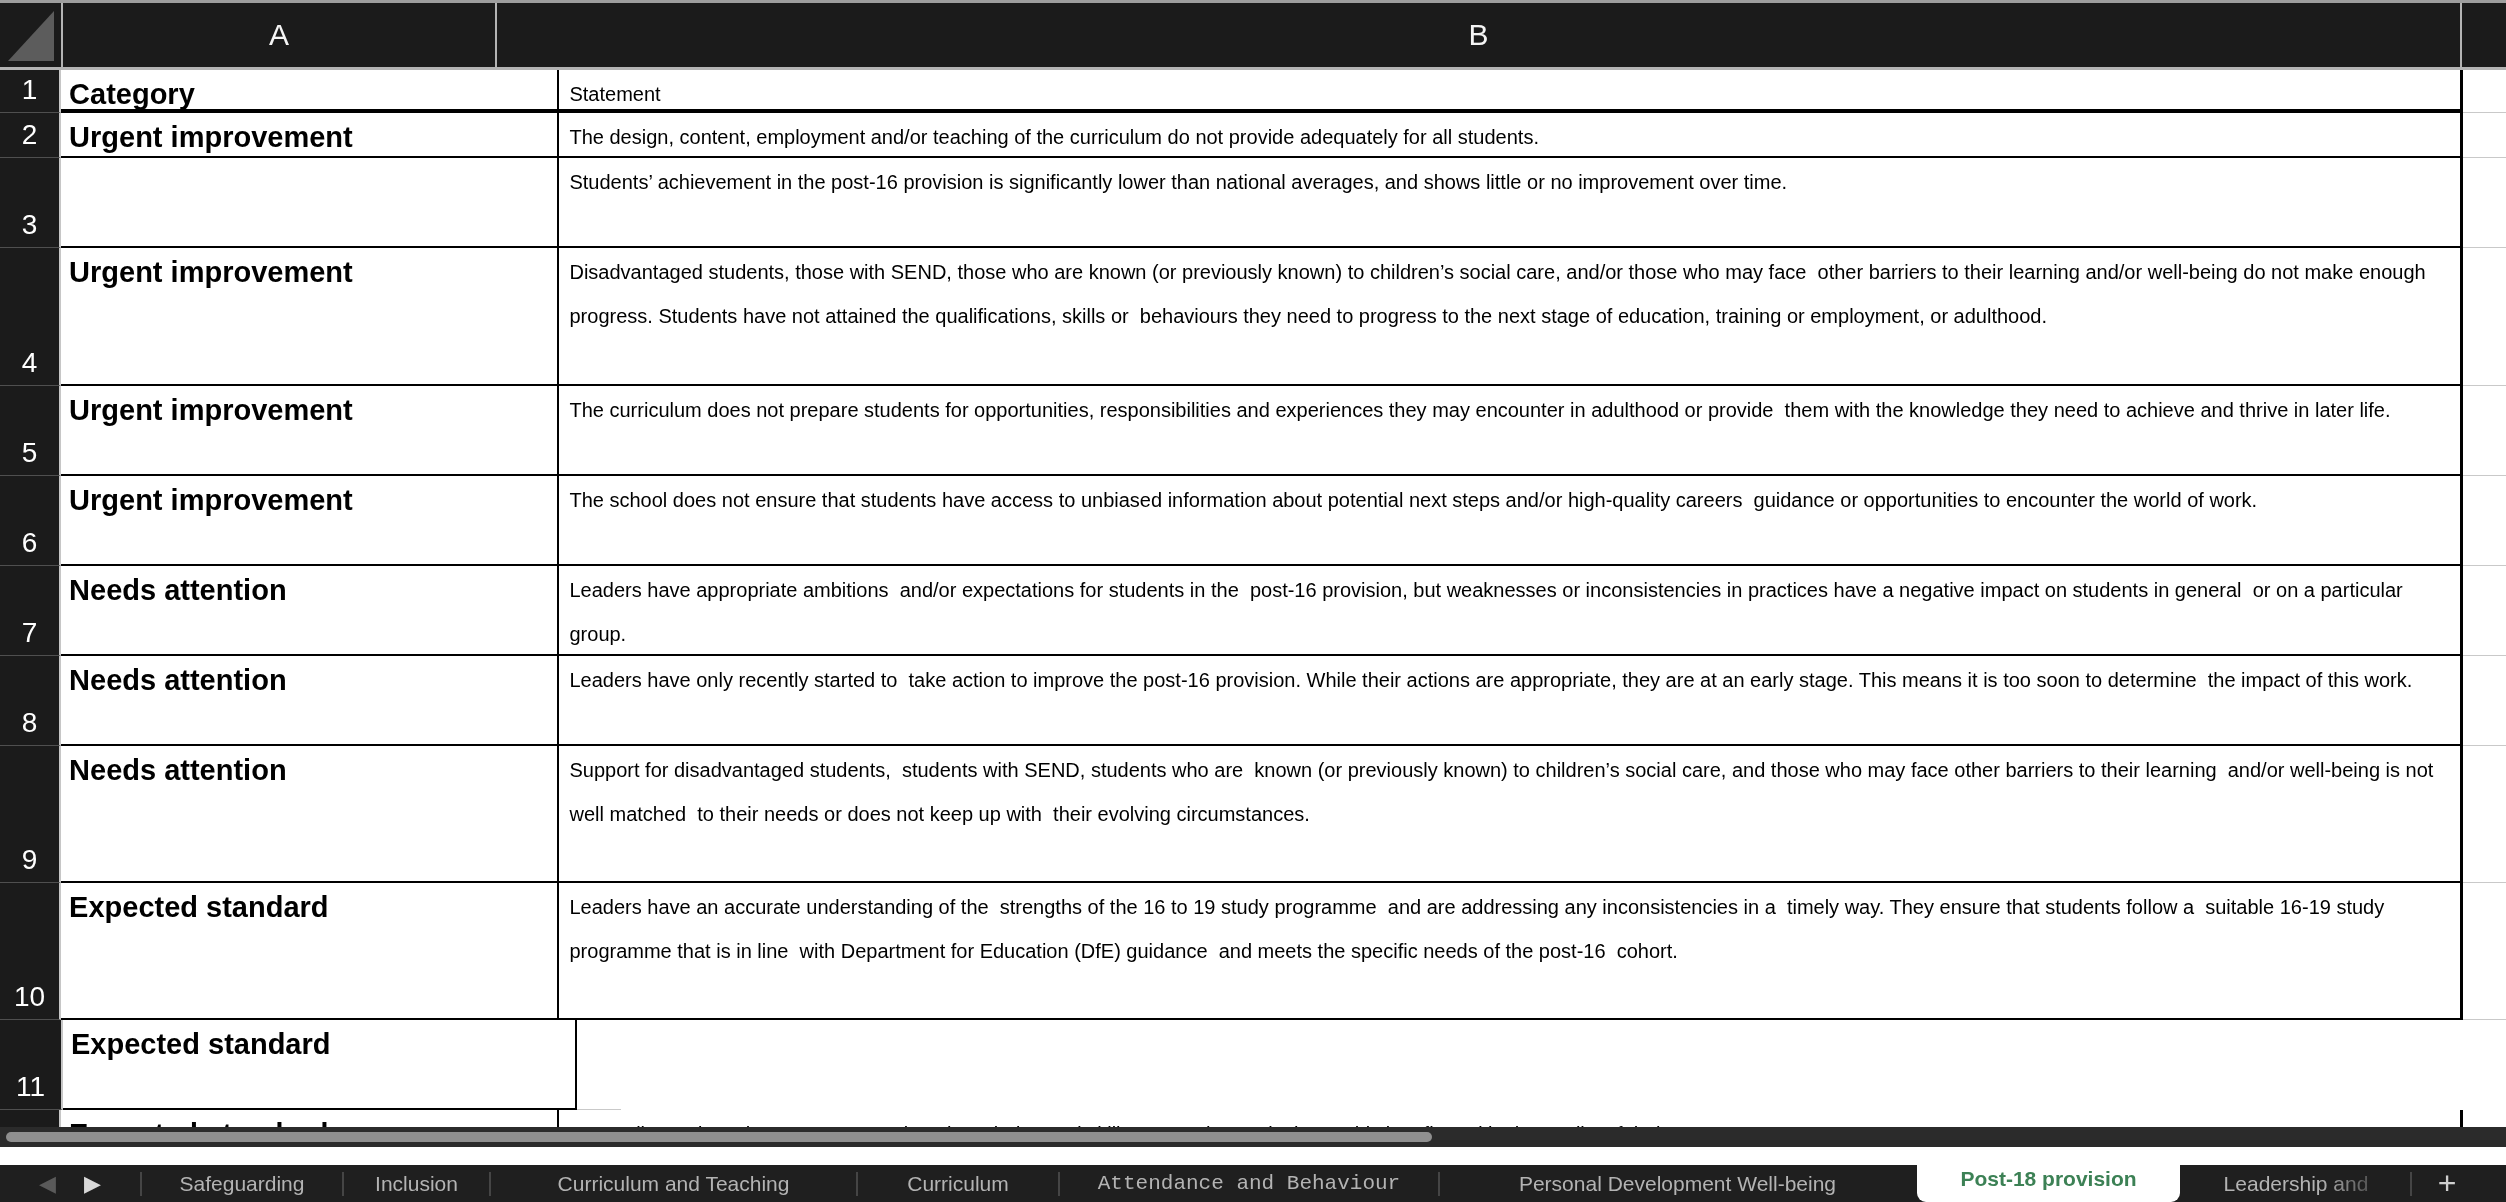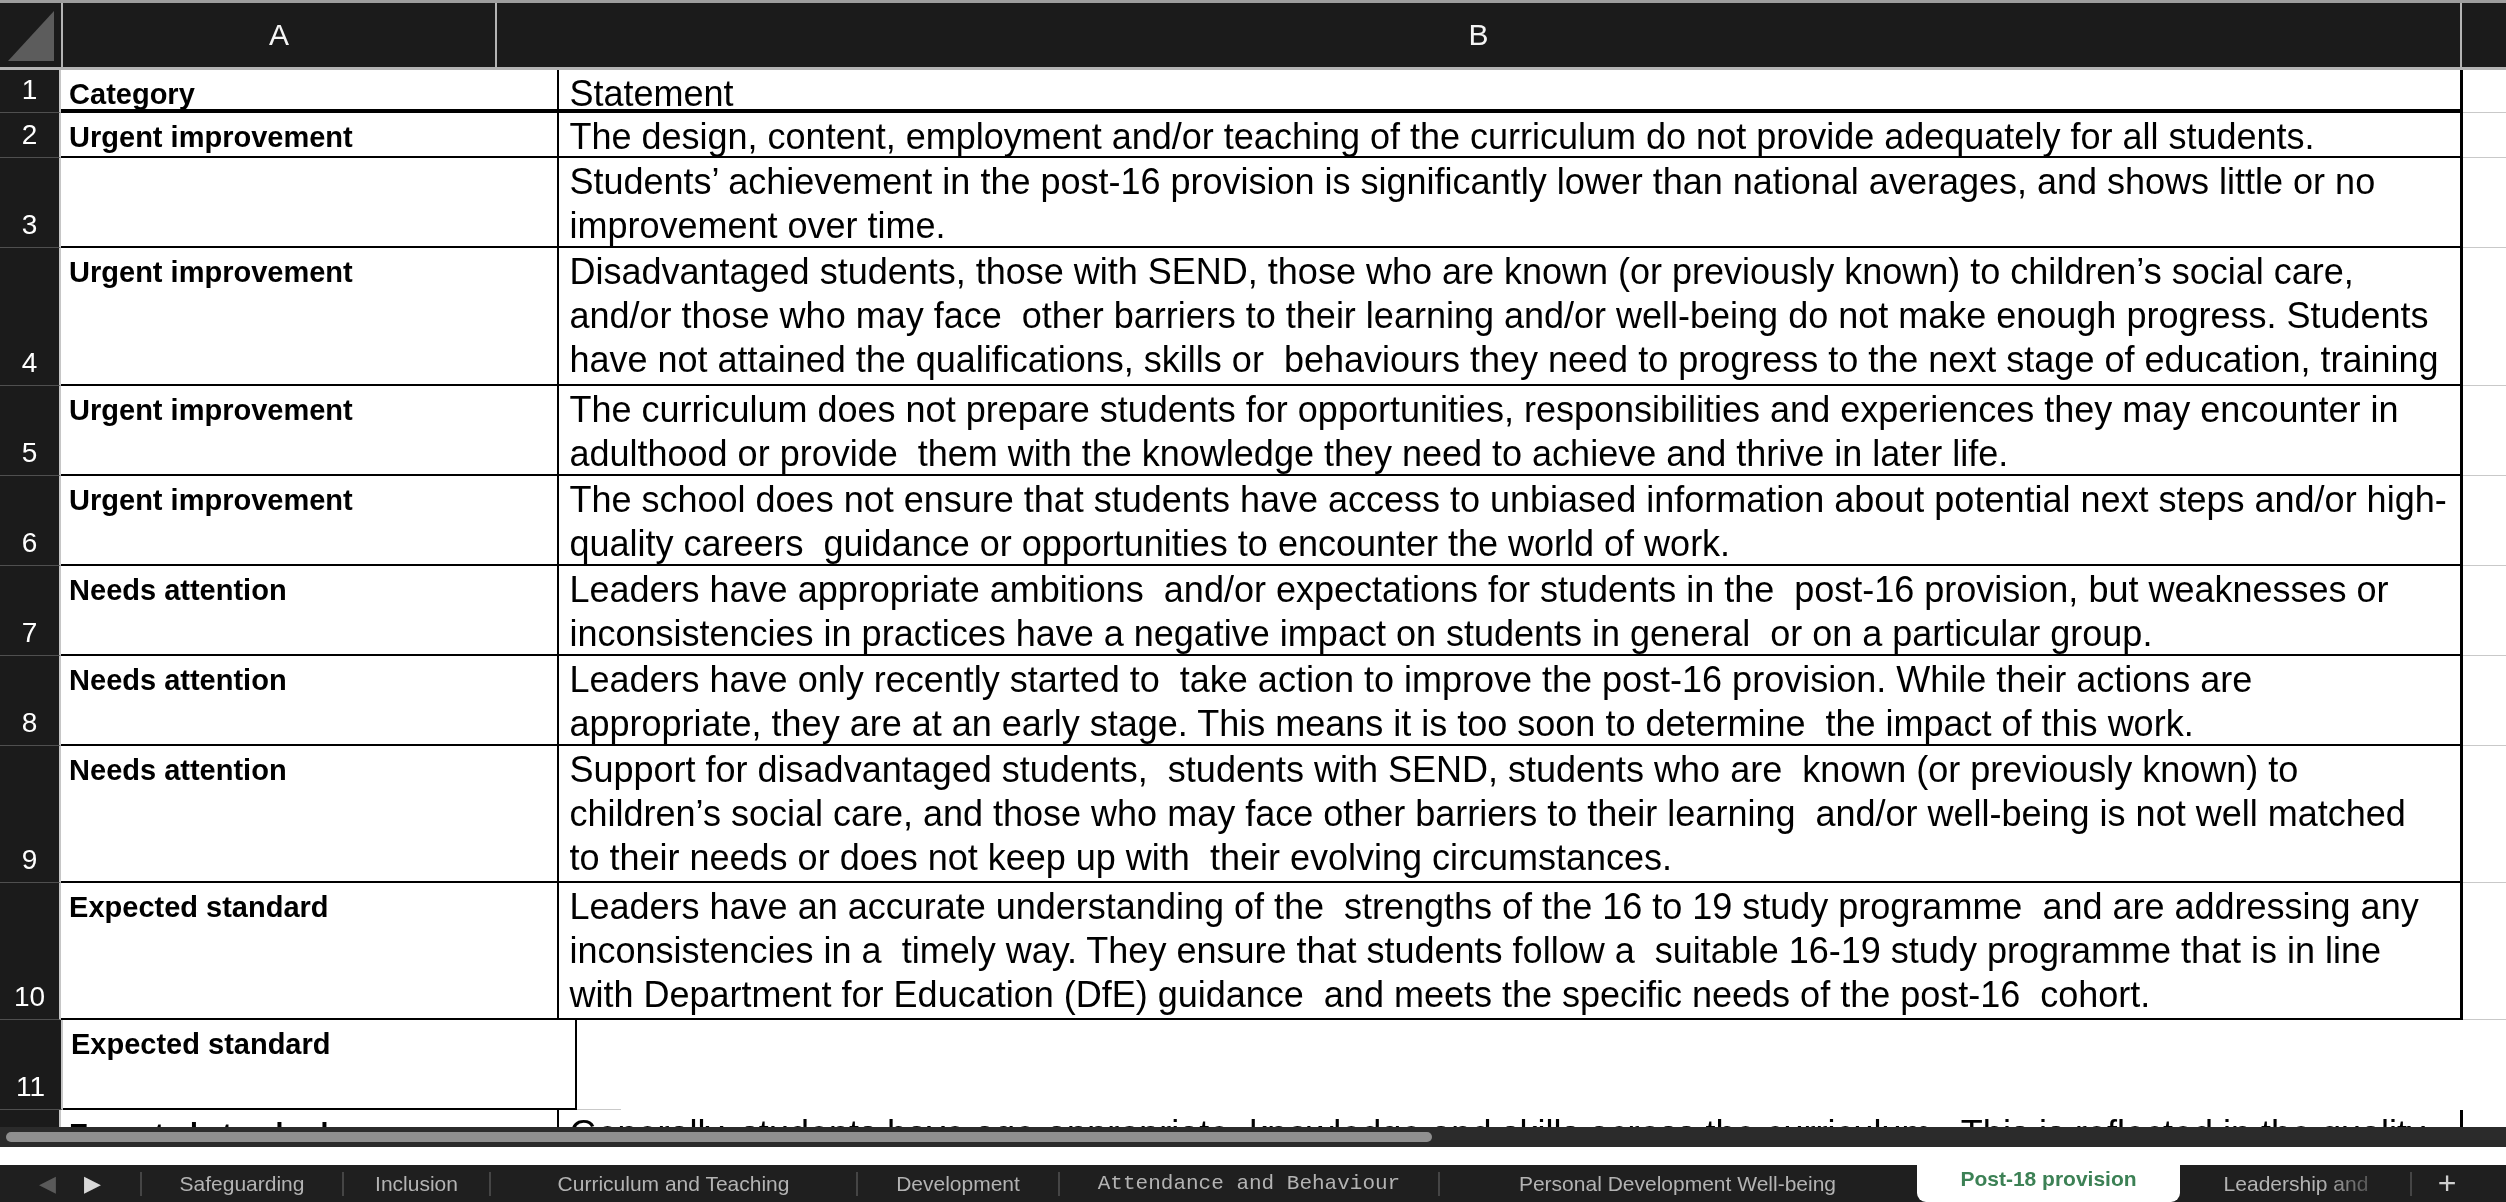--- a/index.html
+++ b/index.html
@@ -26,21 +26,21 @@
   
   .grid-body { position: absolute; top: 70px; left: 0; width: 2506px; height: 1057px;
     overflow: hidden; background: #fff; }
   .grid-row { display: flex; width: 2506px; }
   .num-cell { width: 63px; background: #1b1b1b; color: #fff; font-size: 28px;
     display: flex; align-items: flex-end; justify-content: center; padding-bottom: 6px;
     border-bottom: 1px solid #4f4f4f; border-right: 2px solid #c6c6c6; }
   .cat-cell { width: 514px; background: #fff; font-weight: bold; font-size: 29px;
     line-height: 44px; padding: 2px 8px; border-right: 2px solid #000;
     border-bottom: 2px solid #000; color: #000; overflow: hidden; }
-  .stmt-cell { width: 1965px; background: #fff; font-size: 36px; line-height: 44px;
+  .stmt-cell { width: 1965px; background: #fff; font-size: 20px; line-height: 44px;
     padding: 2px 10px; border-right: 3px solid #000; border-bottom: 2px solid #000;
     color: #000; white-space: pre-wrap; overflow: hidden; }
   .sliver-cell { width: 44px; background: #fff; border-bottom: 1px solid #c9c9c9; }
   .grid-row.header-row .cat-cell, .grid-row.header-row .stmt-cell { border-bottom: 4px solid #000; }
 
   
   .hscroll { position: absolute; top: 1127px; left: 0; width: 2506px; height: 20px; background: #2b2b2b; }
   .hscroll-thumb { position: absolute; top: 5px; left: 6px; width: 1426px; height: 10px;
     border-radius: 5px; background: #8f8f8f; }
 
@@ -168,21 +168,21 @@
       <span class="arrow prev">◀</span>
       <span class="arrow next">▶</span>
     </div>
   <div class="tab-divider"></div>
       <div class="sheet-tab" style="width: 200px;">Safeguarding</div>
       <div class="tab-divider"></div>
       <div class="sheet-tab" style="width: 145px;">Inclusion</div>
       <div class="tab-divider"></div>
       <div class="sheet-tab" style="width: 365px;">Curriculum and Teaching</div>
       <div class="tab-divider"></div>
-      <div class="sheet-tab" style="width: 200px;">Development</div>
+      <div class="sheet-tab" style="width: 200px;">Curriculum</div>
       <div class="tab-divider"></div>
       <div class="sheet-tab" style="width: 378px; font-family: Liberation Mono, monospace;">Attendance and Behaviour</div>
       <div class="tab-divider"></div>
       <div class="sheet-tab" style="width: 475px;">Personal Development Well-being</div>
       <div class="tab-divider hidden"></div>
       <div class="sheet-tab active" style="width: 263px;">Post-18 provision</div>
       <div class="tab-divider hidden"></div>
       <div class="sheet-tab faded" style="width: 228px;">Leadership and</div>
       <div class="tab-divider"></div>
       <div class="plus-zone">+</div>

